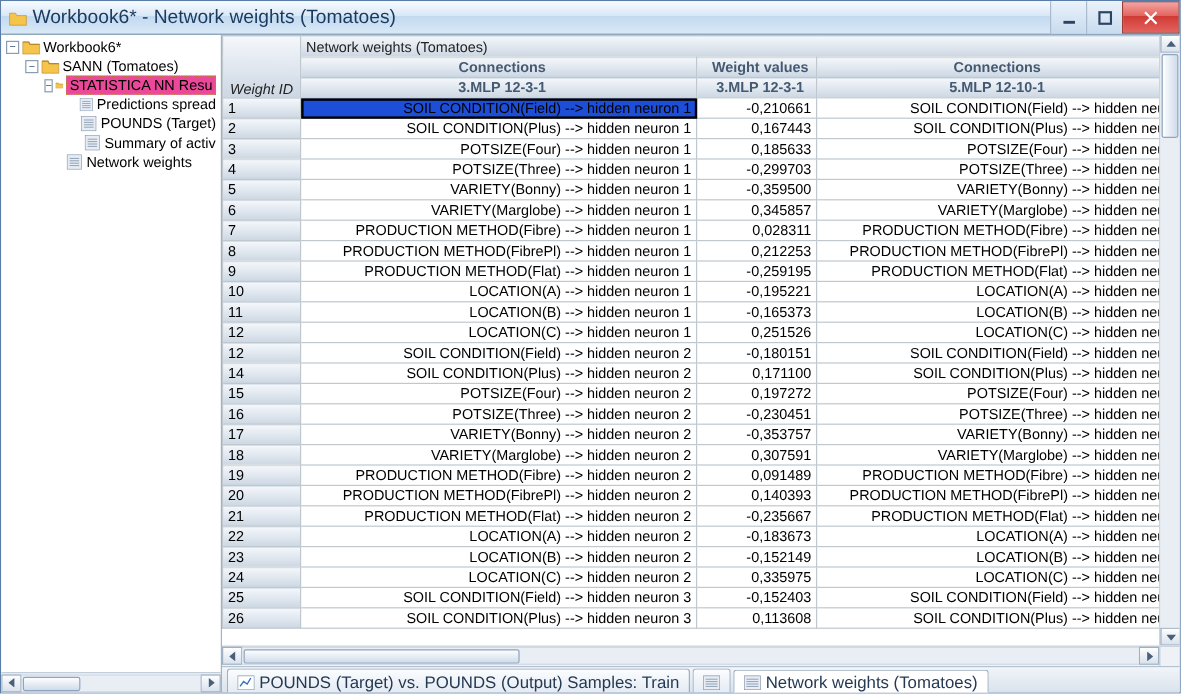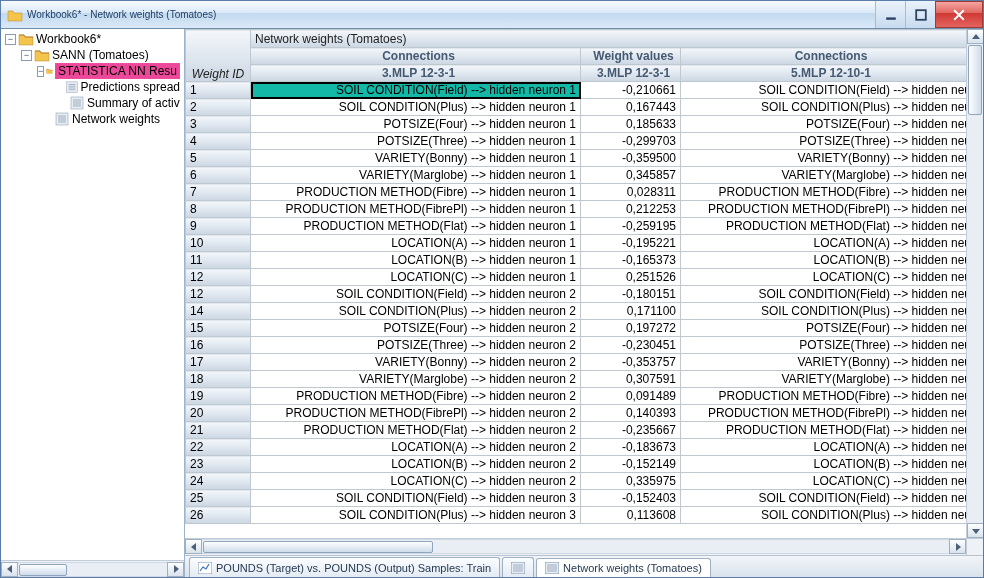--- a/index.html
+++ b/index.html
@@ -9,21 +9,21 @@
     background: #fff; border: 1px solid #5a7ca8;
     display: flex; flex-direction: column;
   }
   .titlebar {
     height: 28px; display: flex; align-items: center;
     background: linear-gradient(#f7fbff, #d9e8f7 45%, #c2d9ef 46%, #dae9f7);
     border-bottom: 1px solid #6f8ea9;
     padding: 0 0 0 6px;
   }
   .titlebar .icon { width: 16px; height: 16px; margin-right: 4px; }
-  .titlebar .title { flex: 1; color: #1b3a5f; font-size: 10px; }
+  .titlebar .title { flex: 1; color: #1b3a5f; font-size: 16px; }
   .win-btns { display: flex; height: 100%; align-items: stretch; }
   .win-btn {
     width: 30px; display:flex; align-items:center; justify-content:center;
     border-left:1px solid #aabbd0;
     background: linear-gradient(#eaf2fb, #c8dbef);
   }
   .win-btn.close { width:48px; background: linear-gradient(#f5a3a0,#e06560 45%,#d03a35 46%,#e4635f); border:1px solid #9c3b38;}
   .win-btn svg { width:12px; height:12px; }
   .body { flex:1; display:flex; overflow:hidden; }
   .tree-pane {
@@ -57,30 +57,30 @@
   table.grid thead tr.head2 th { font-weight:bold; color:#455a72;padding-left:10px; }
   col.c-id { width:65px; }
   col.c-conn { width:330px; }
   col.c-val { width:100px; }
   col.c-conn2 { width:295px; }
   table.grid tbody th.rowhdr {
     background:linear-gradient(#f4f7fb,#ccd7e3); text-align:left; font-weight:normal;
   }
   table.grid tbody td { text-align:right; }
   table.grid tbody tr.sel td.cell-sel {
-    background:#14b8a6; outline:2px solid #000; outline-offset:-2px;
+    background:#1d4ed8; outline:2px solid #000; outline-offset:-2px;
   }
   .vscroll { position:absolute; right:0; top:0; bottom:0; width:17px; background:#eef2f6; border-left:1px solid #c2cdd9; display:flex; flex-direction:column;}
   .vsb-track { flex:1; position:relative; background:#e9eef4;}
   .vsb-thumb { position:absolute; left:1px; right:1px; background:linear-gradient(90deg,#fdfefe,#cfdceb); border:1px solid #8fa5bd; border-radius:2px;}
   .grid-hscroll { height:17px; background:#eef2f6; border-top:1px solid #c2cdd9; display:flex;}
   .tabstrip { height:22px; background:linear-gradient(#f2f5f9,#d9e2ec); border-top:1px solid #b6c2cf; display:flex; align-items:flex-end; padding:0 4px; gap:0;}
   .tab {
     display:flex; align-items:center; gap:4px;
-    height:20px; padding:0 8px; font-size:11px;
+    height:20px; padding:0 8px; font-size:14px;
     background:linear-gradient(#fbfdff,#e4ebf3);
     border:1px solid #9fb0c2; border-bottom:none;
     border-top-left-radius:3px; border-top-right-radius:3px;
     margin-right:2px; color:#253a52;
   }
   .tab.active { background:#fff; font-weight:normal; border-bottom:1px solid #fff; position:relative; top:1px;}
   .tab .tico { width:14px; height:12px; }
 </style>
 </head>
 <body>
@@ -149,20 +149,30 @@
           </div>
           <div class="tree-row" style="padding-left: 52px;">
             <span class="exp none"></span>
             <span class="ico">
               <svg viewBox="0 0 16 14">
                 <rect class="sheet" x="2" y="1" width="12" height="12"></rect>
                 <path d="M4 4h8M4 6h8M4 8h8M4 10h8" stroke="#7f93a8" stroke-width="0.7"></path>
               </svg>
             </span>
             <span class="lbl">Predictions spread</span>
+          </div>
+          <div class="tree-row" style="padding-left: 52px;">
+            <span class="exp none"></span>
+            <span class="ico">
+              <svg viewBox="0 0 16 14">
+                <rect class="sheet" x="2" y="1" width="12" height="12"></rect>
+                <path d="M4 4h8M4 6h8M4 8h8M4 10h8" stroke="#7f93a8" stroke-width="0.7"></path>
+              </svg>
+            </span>
+            <span class="lbl">POUNDS (Target)</span>
           </div>
           <div class="tree-row" style="padding-left: 55px;">
             <span class="exp none"></span>
             <span class="ico">
               <svg viewBox="0 0 16 14">
                 <rect class="sheet" x="2" y="1" width="12" height="12"></rect>
                 <path d="M4 4h8M4 6h8M4 8h8M4 10h8" stroke="#7f93a8" stroke-width="0.7"></path>
               </svg>
             </span>
             <span class="lbl">Summary of activ</span>

